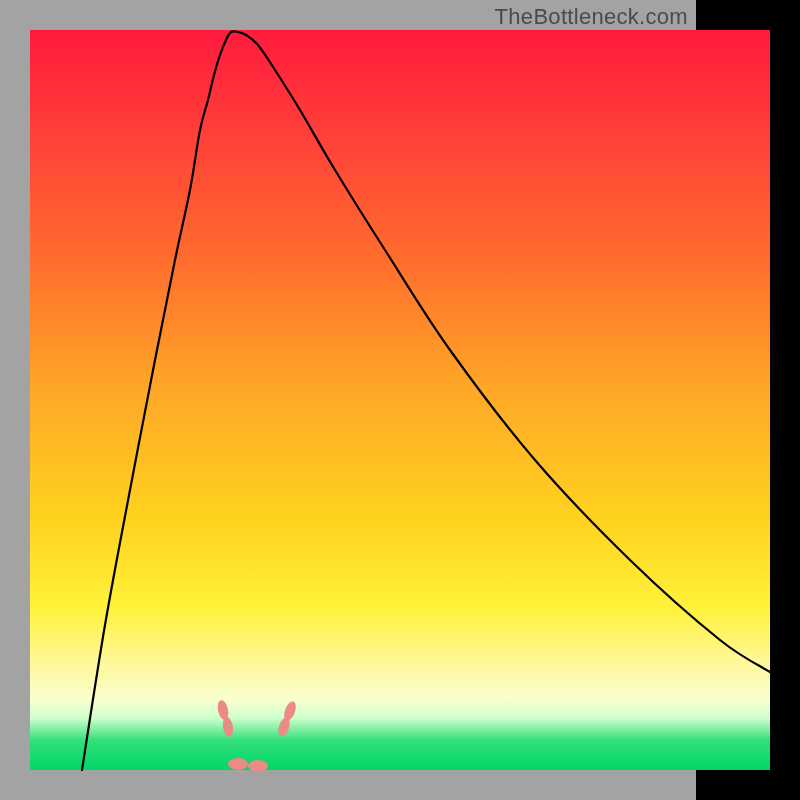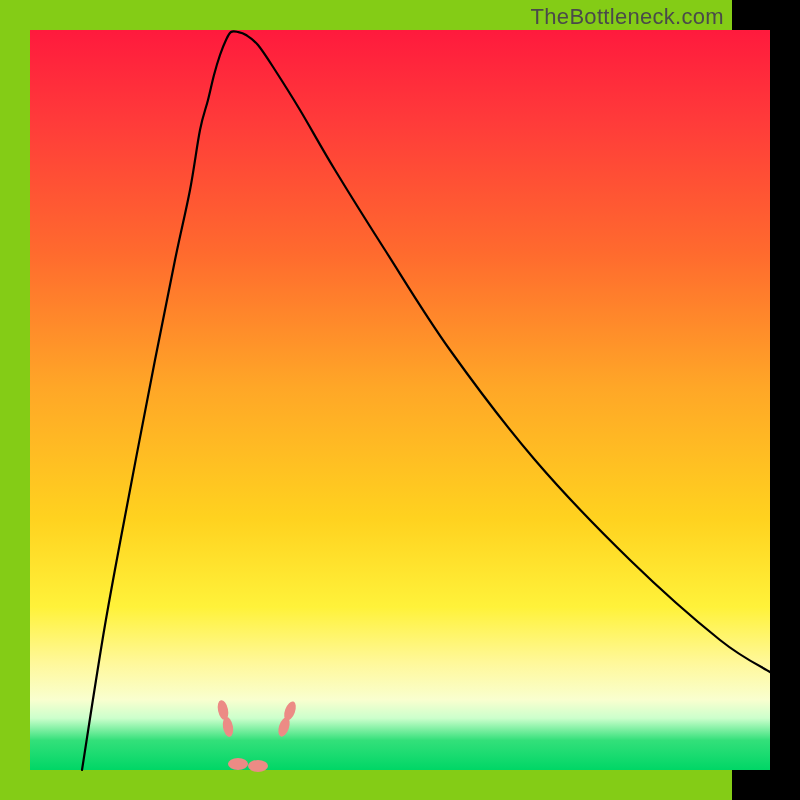--- a/index.html
+++ b/index.html
@@ -10,22 +10,21 @@
     background: #000;
     overflow: hidden;
     font-family: Arial, Helvetica, sans-serif;
   }
   .frame {
     position: absolute;
     left: 0;
     top: 0;
     width: 696px;
     height: 800px;
-    background: #84cc16;
-    padding-left: 36px;
+    background: #a3a3a3;
   }
   .plot {
     position: absolute;
     left: 30px;
     top: 30px;
     width: 740px;
     height: 740px;
     
     background: linear-gradient(
       to bottom,

